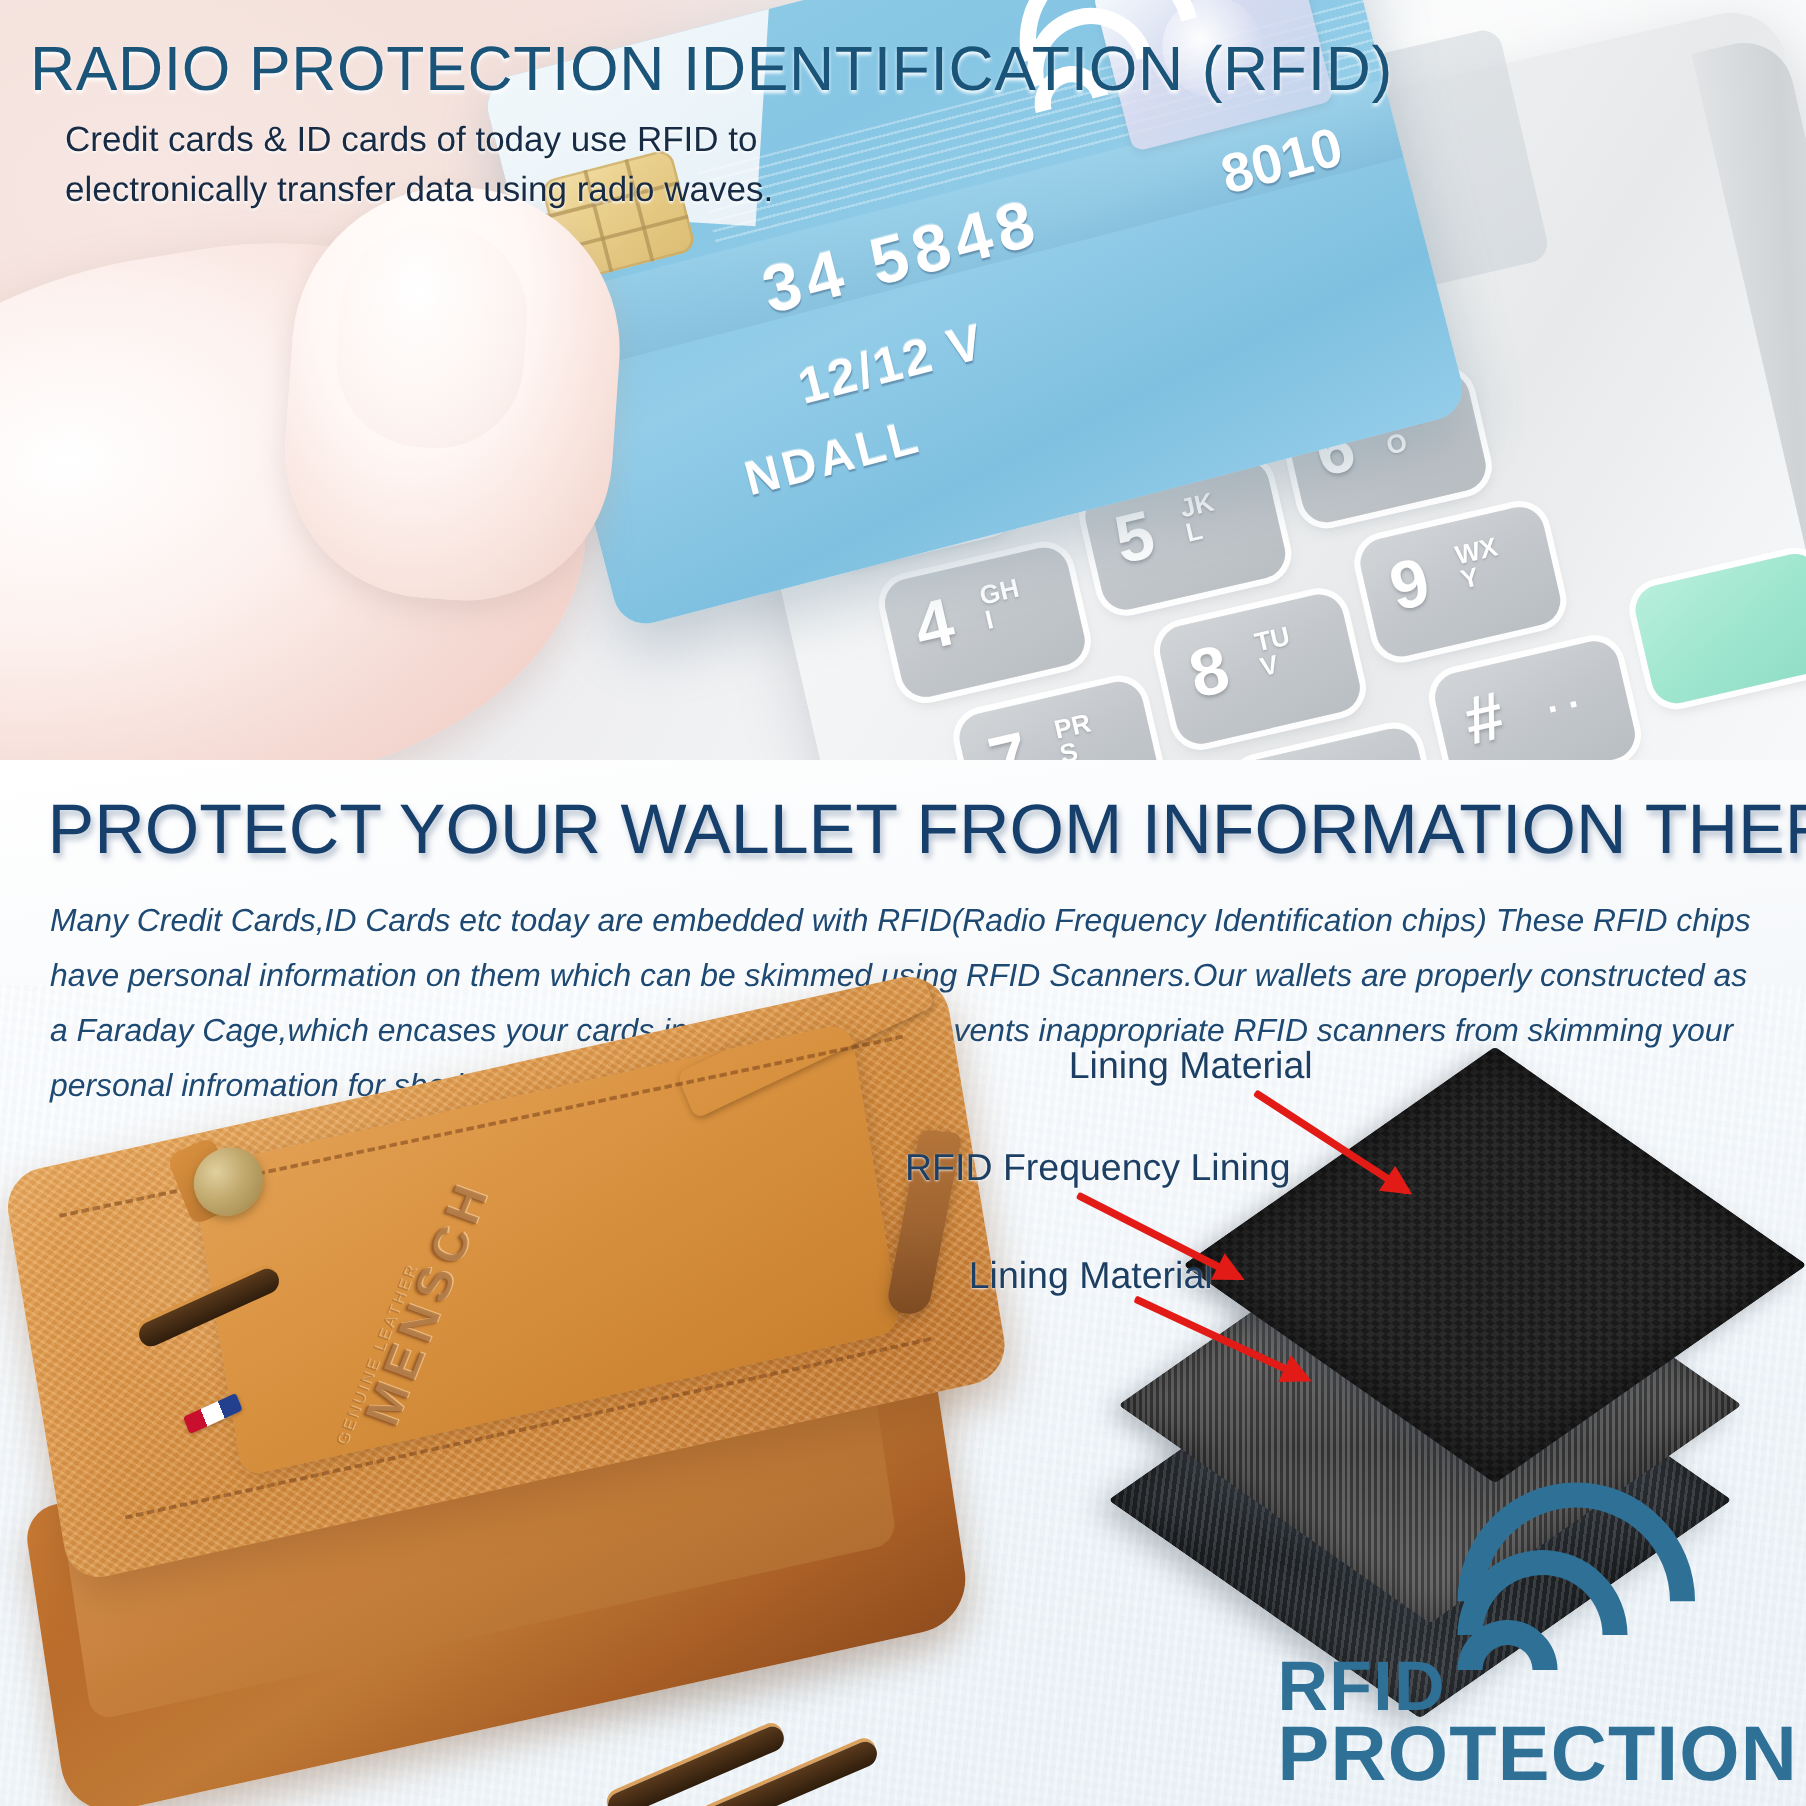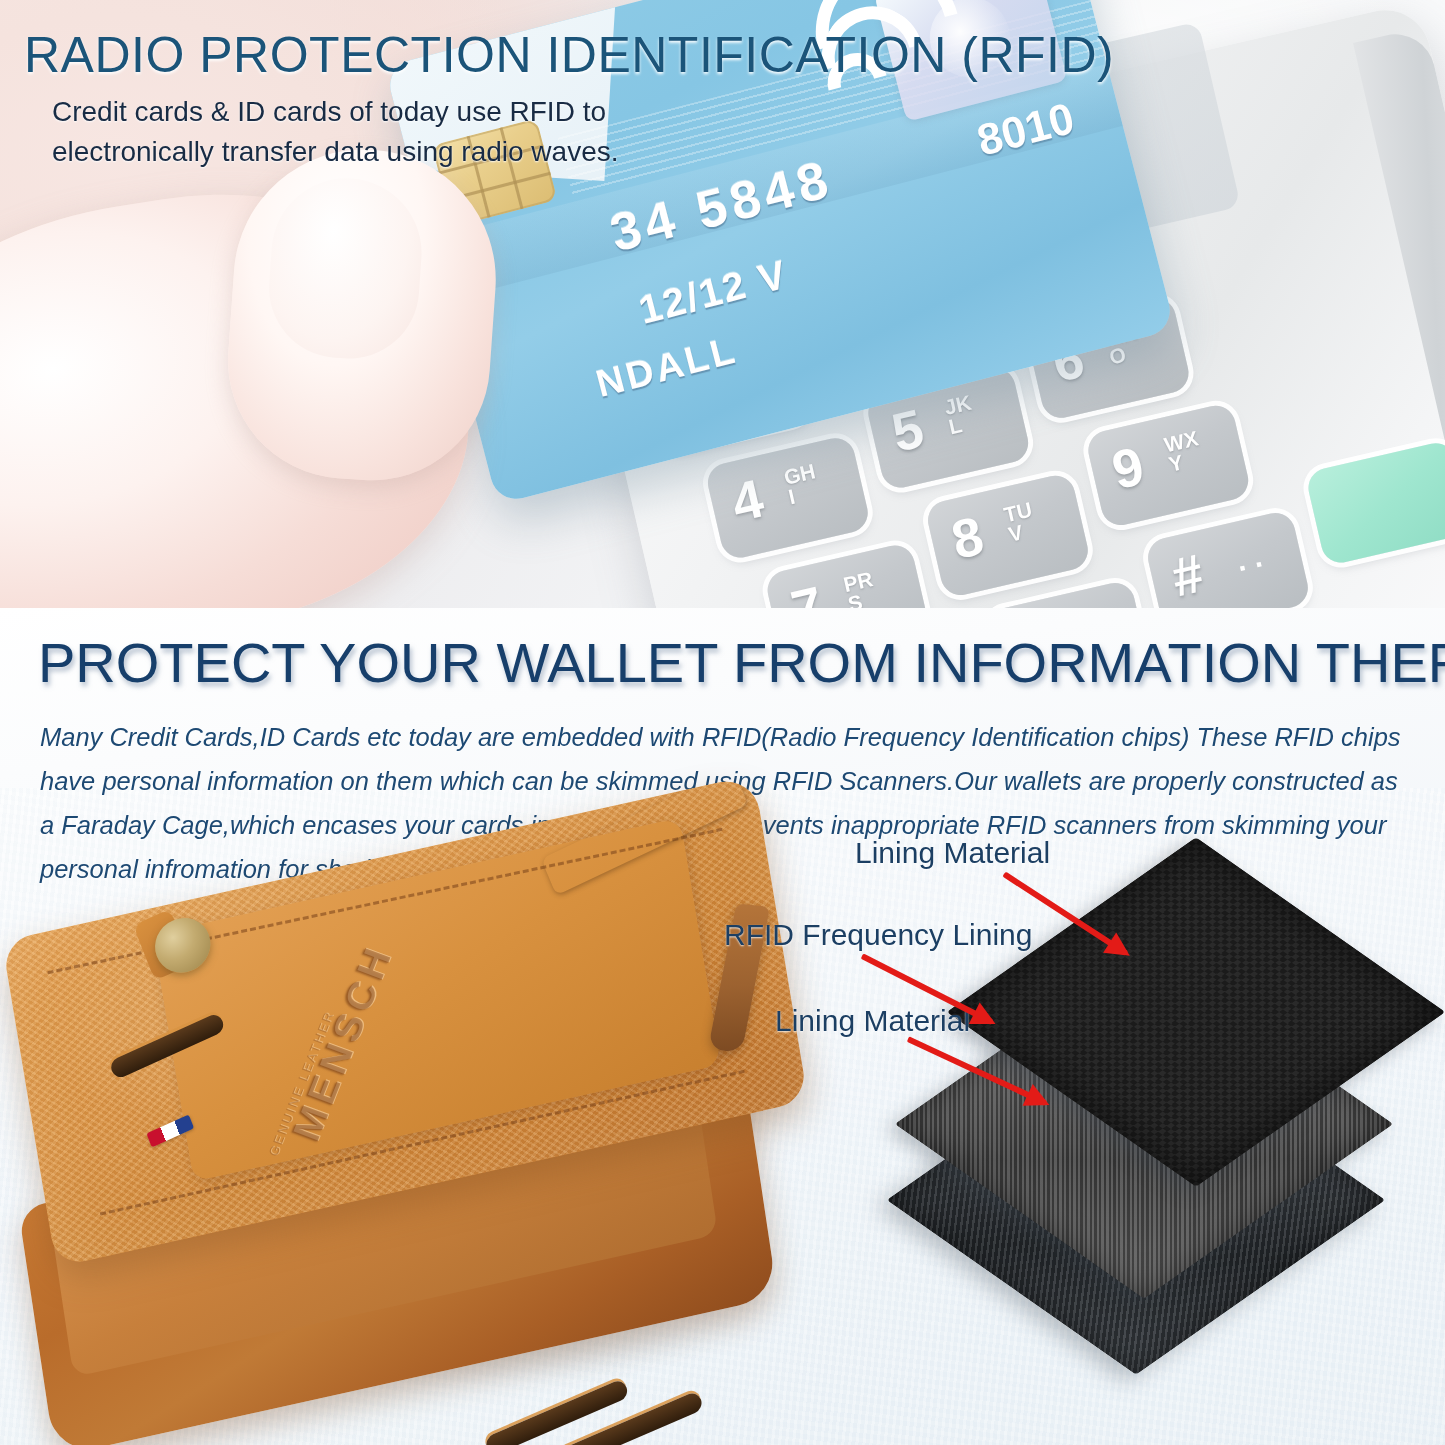--- a/index.html
+++ b/index.html
@@ -518,15 +518,24 @@
     </div>
 
     <div class="lbl lbl-out">Lining Material</div>
     <div class="lbl lbl-rfid">RFID Frequency Lining</div>
     <div class="lbl lbl-in">Lining Material</div>
 
     <div class="arrow ar1"></div>
     <div class="arrow ar2"></div>
     <div class="arrow ar3"></div>
 
+    <div class="badge">
+      <div class="badge-arcs">
+        <i class="a1"></i>
+          <i class="a2"></i>
+          <i class="a3"></i>
+      </div>
+      <div class="badge-l1">RFID</div>
+      <div class="badge-l2">PROTECTION</div>
+    </div>
   </div>
 
 </div>
 
 </body></html>

